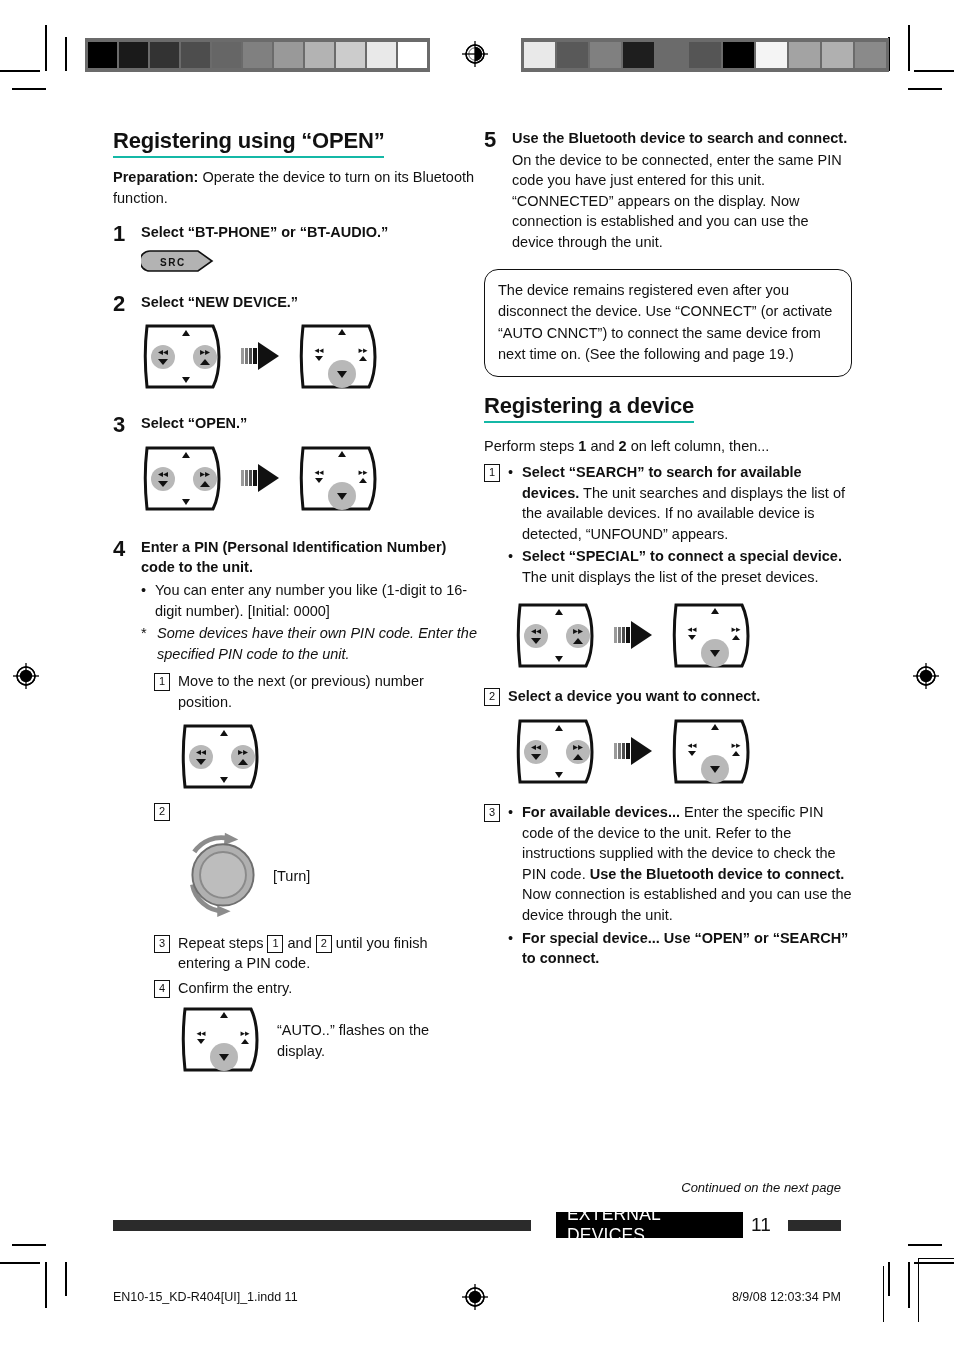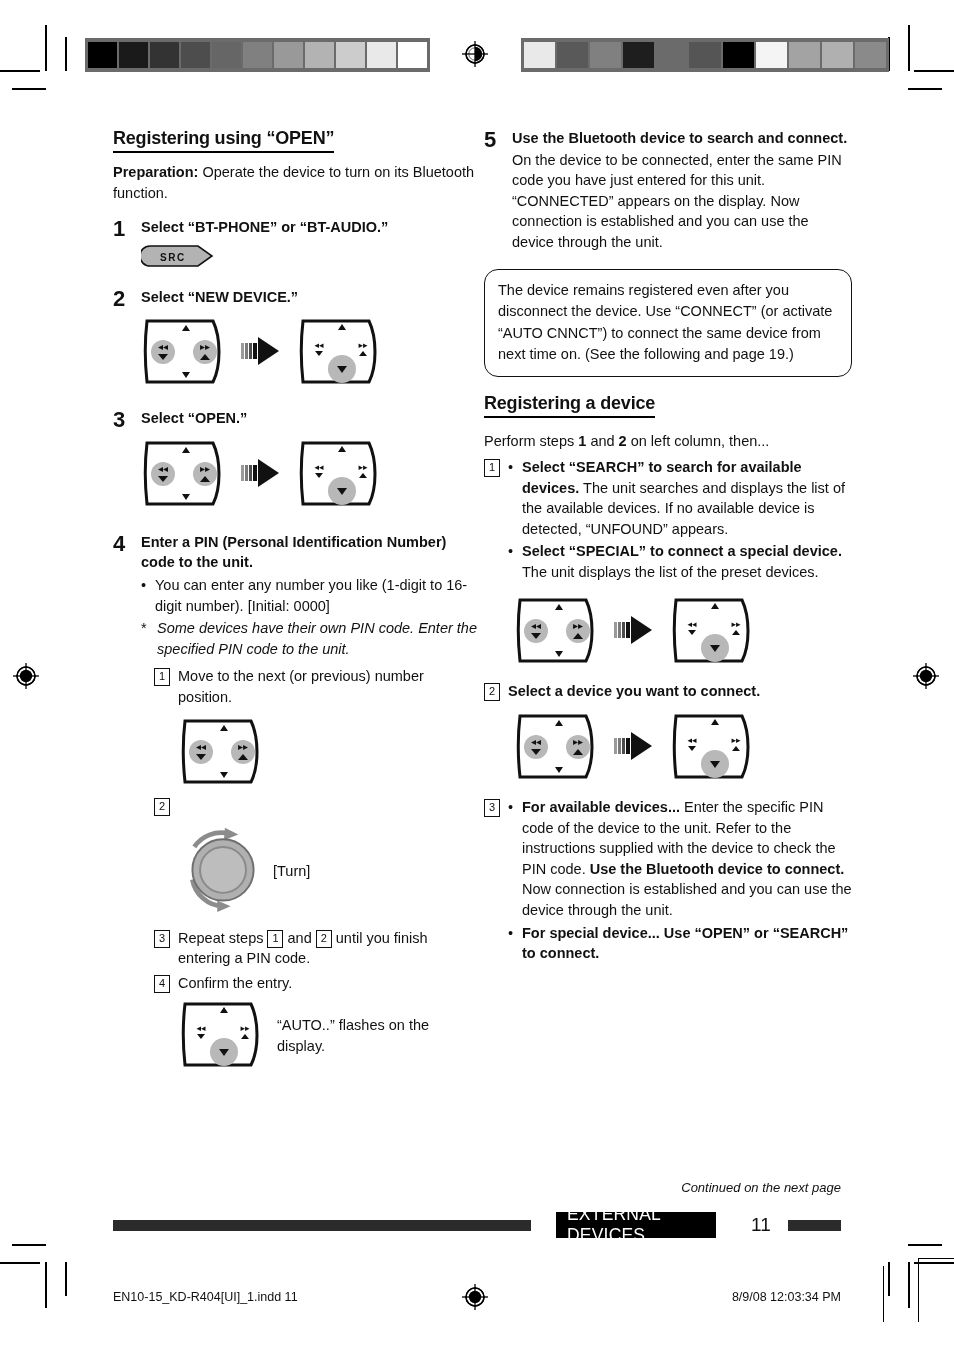--- a/index.html
+++ b/index.html
@@ -12,22 +12,22 @@
 
   .graybar{position:absolute;display:flex;border:2px solid #6b6b6b;box-sizing:border-box;background:#6b6b6b;}
   .graybar .sw{flex:1 1 auto;margin:2px 1px;}
 
   
   .page{position:absolute;left:0;top:0;width:954px;height:1352px;}
   .col{position:absolute;top:128px;width:368px;}
   .col-left{left:113px;}
   .col-right{left:484px;}
 
-  h2.secttl{font-size:18px;font-weight:bold;margin:0 0 9px 0;padding:0 0 2px 0;
-            border-bottom:2px solid #000000;display:inline-block;letter-spacing:-0.2px;}
+  h2.secttl{font-size:22px;font-weight:bold;margin:0 0 9px 0;padding:0 0 2px 0;
+            border-bottom:2px solid #14b8a6;display:inline-block;letter-spacing:-0.2px;}
   .para{font-size:14.5px;line-height:1.42;margin:0 0 6px 0;}
   .para b{font-weight:bold;}
   .bold{font-weight:bold;}
 
   
   .step{display:flex;margin:14px 0 0 0;}
   .step .num{font-size:22px;font-weight:bold;width:28px;flex:0 0 28px;line-height:1.08;letter-spacing:-0.5px;}
   .step .body{flex:1 1 auto;font-size:14.5px;line-height:1.42;}
   .step .body .hd{font-weight:bold;display:block;margin-bottom:1px;}
 
@@ -535,21 +535,21 @@
           </div>
         </div>
       </div>
     </div>
   </div>
 
   <div class="contnext">Continued on the next page</div>
 
   <div class="footbar">
     <div class="fb-long" style="width:418px;"></div>
-    <div class="fb-black" style="left:443px;width:160px;">EXTERNAL DEVICES</div>
+    <div class="fb-black" style="left:443px;width:187px;">EXTERNAL DEVICES</div>
     <div class="fb-pg" style="left:638px;">11</div>
     <div class="fb-short" style="left:675px;width:53px;"></div>
   </div>
 
   <div class="printfoot pf-left">EN10-15_KD-R404[UI]_1.indd   11</div>
   <div class="printfoot pf-right">8/9/08   12:03:34 PM</div>
 
 </div>
 
 </body></html>

